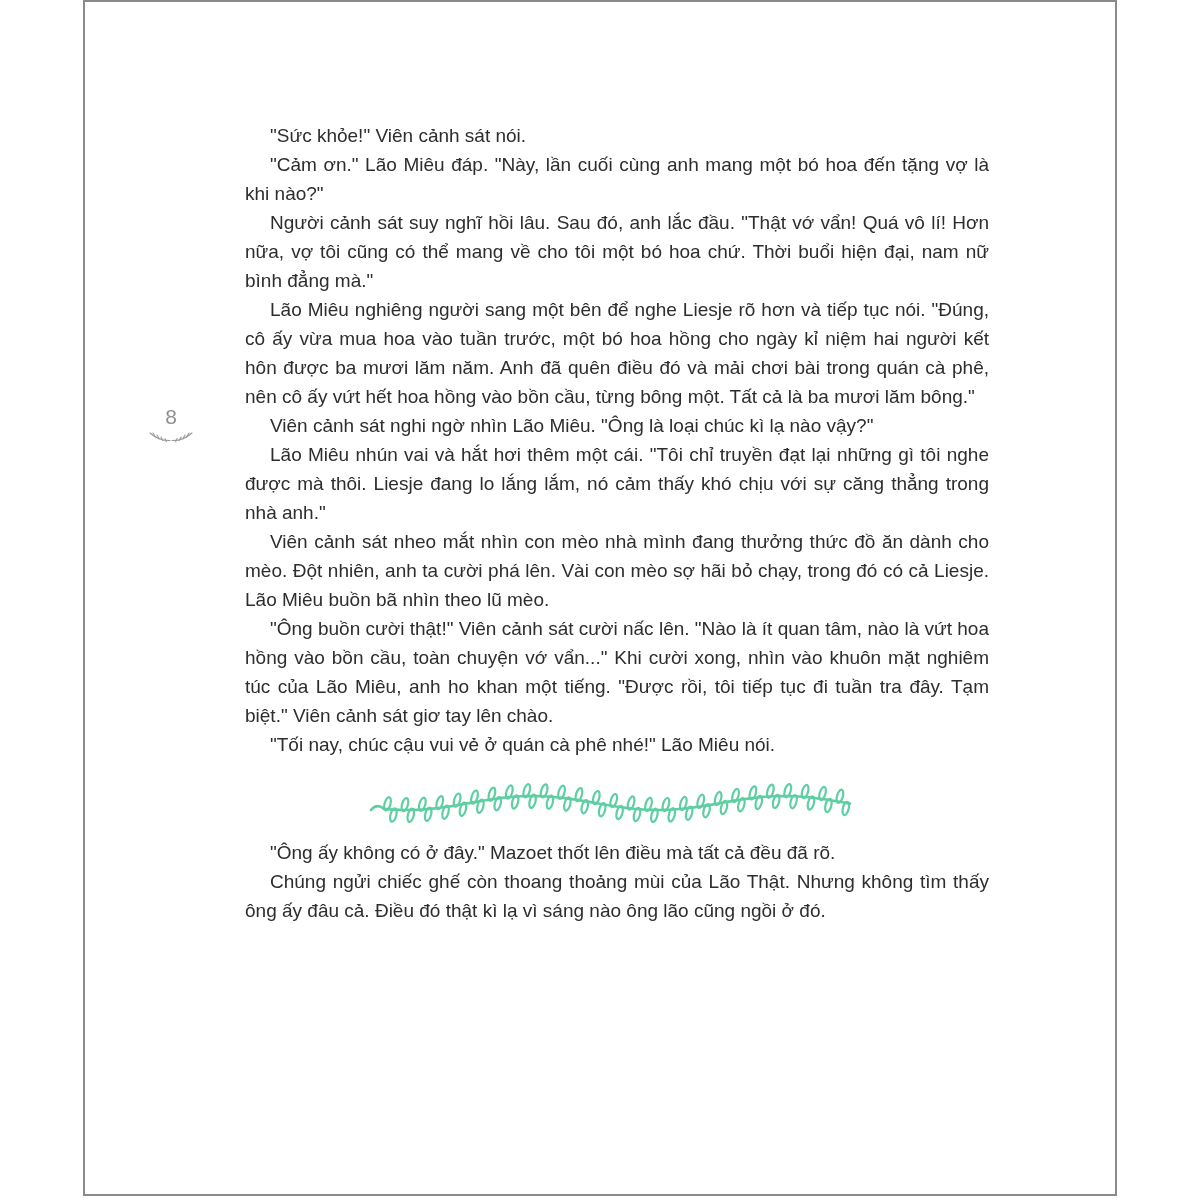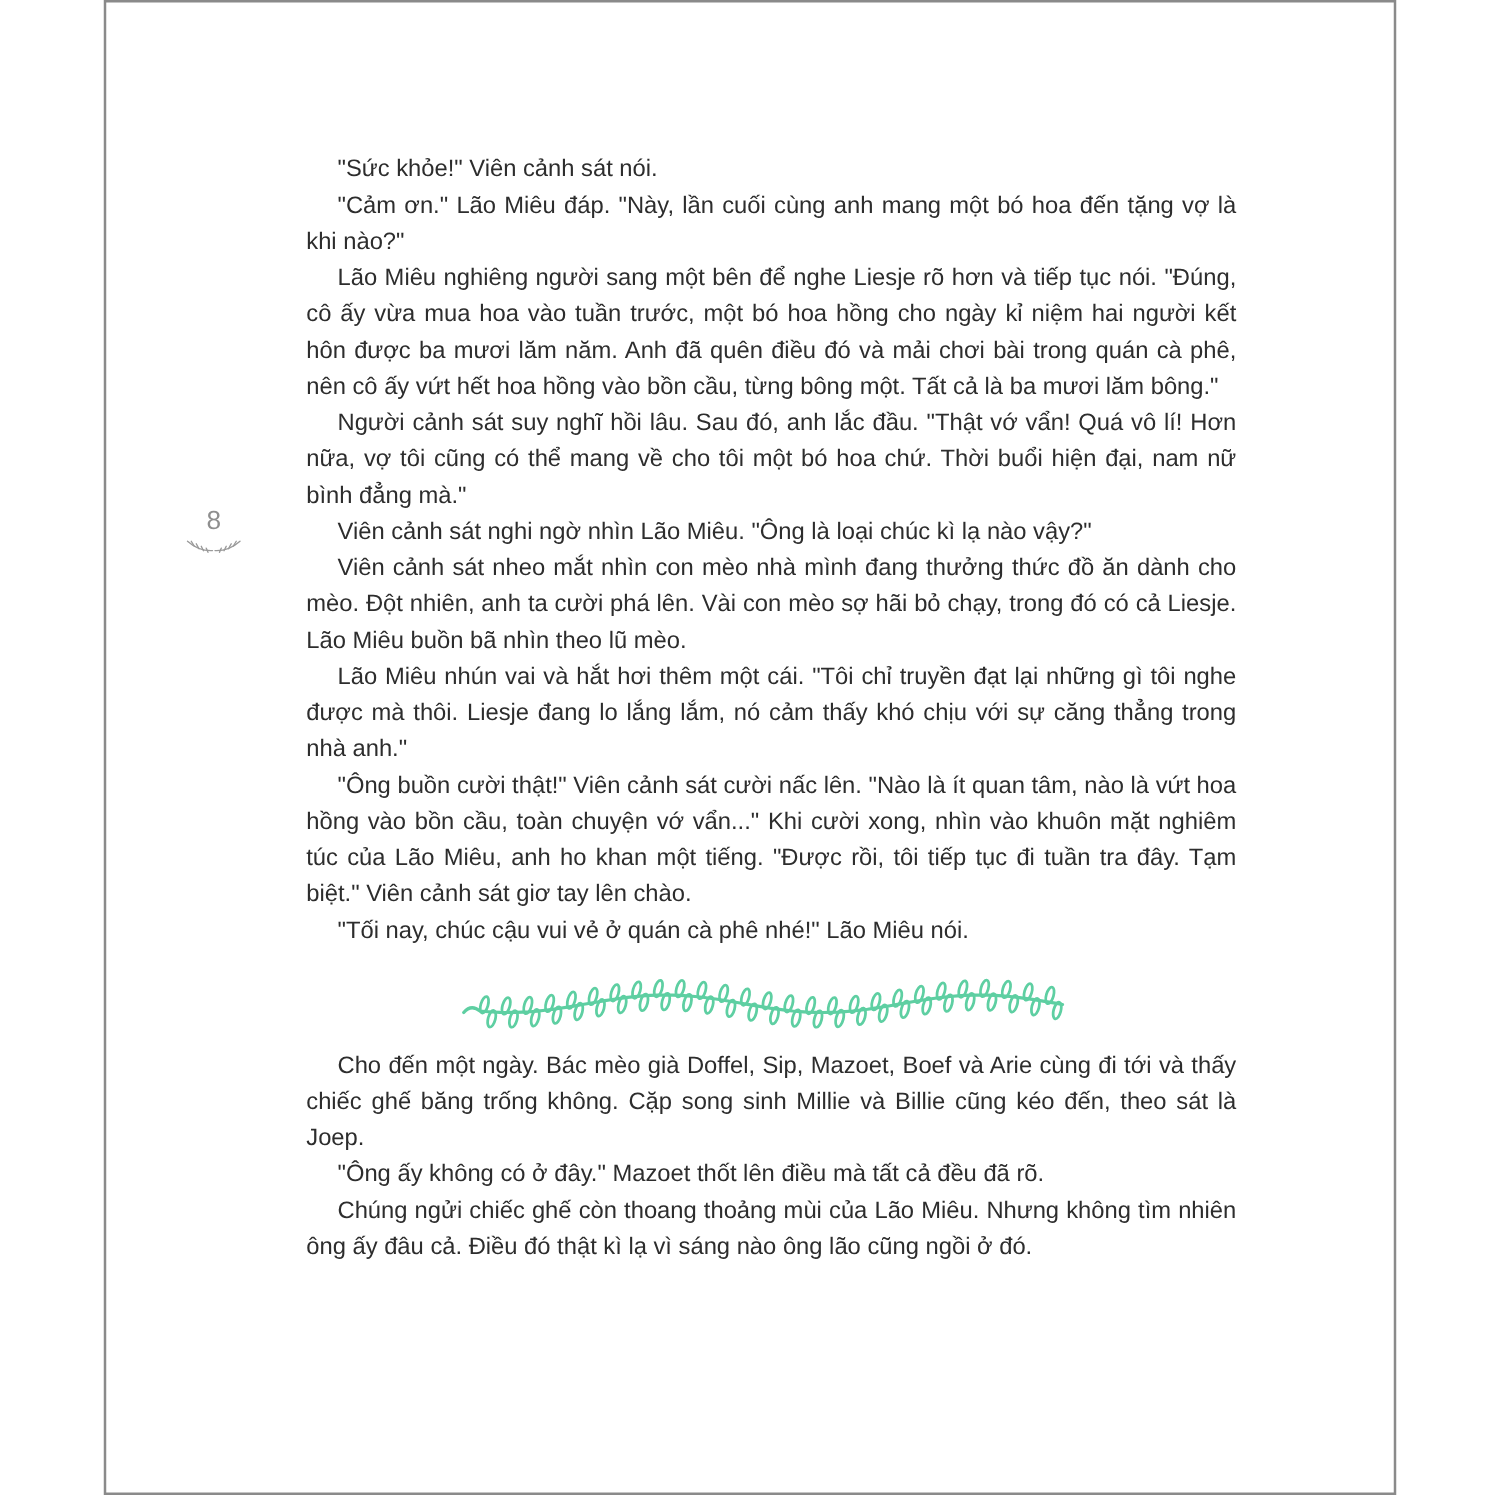--- a/index.html
+++ b/index.html
@@ -82,25 +82,25 @@
           <path d="M37,5 l-2.2,4"></path>
           <path d="M33,7 l-1.8,3.6"></path>
           <path d="M29,8.6 l-1.4,3.2"></path>
         </g>
       </svg>
     </div>
 
     <div class="content">
       <p>"Sức khỏe!" Viên cảnh sát nói.</p>
       <p>"Cảm ơn." Lão Miêu đáp. "Này, lần cuối cùng anh mang một bó hoa đến tặng vợ là khi nào?"</p>
+      <p>Người cảnh sát suy nghĩ hồi lâu. Sau đó, anh lắc đầu. "Thật vớ vẩn! Quá vô lí! Hơn nữa, vợ tôi cũng có thể mang về cho tôi một bó hoa chứ. Thời buổi hiện đại, nam nữ bình đẳng mà."</p>
       <p>Lão Miêu nghiêng người sang một bên để nghe Liesje rõ hơn và tiếp tục nói. "Đúng, cô ấy vừa mua hoa vào tuần trước, một bó hoa hồng cho ngày kỉ niệm hai người kết hôn được ba mươi lăm năm. Anh đã quên điều đó và mải chơi bài trong quán cà phê, nên cô ấy vứt hết hoa hồng vào bồn cầu, từng bông một. Tất cả là ba mươi lăm bông."</p>
-      <p>Người cảnh sát suy nghĩ hồi lâu. Sau đó, anh lắc đầu. "Thật vớ vẩn! Quá vô lí! Hơn nữa, vợ tôi cũng có thể mang về cho tôi một bó hoa chứ. Thời buổi hiện đại, nam nữ bình đẳng mà."</p>
       <p>Viên cảnh sát nghi ngờ nhìn Lão Miêu. "Ông là loại chúc kì lạ nào vậy?"</p>
+      <p>Lão Miêu nhún vai và hắt hơi thêm một cái. "Tôi chỉ truyền đạt lại những gì tôi nghe được mà thôi. Liesje đang lo lắng lắm, nó cảm thấy khó chịu với sự căng thẳng trong nhà anh."</p>
       <p>Viên cảnh sát nheo mắt nhìn con mèo nhà mình đang thưởng thức đồ ăn dành cho mèo. Đột nhiên, anh ta cười phá lên. Vài con mèo sợ hãi bỏ chạy, trong đó có cả Liesje. Lão Miêu buồn bã nhìn theo lũ mèo.</p>
-      <p>Lão Miêu nhún vai và hắt hơi thêm một cái. "Tôi chỉ truyền đạt lại những gì tôi nghe được mà thôi. Liesje đang lo lắng lắm, nó cảm thấy khó chịu với sự căng thẳng trong nhà anh."</p>
       <p>"Ông buồn cười thật!" Viên cảnh sát cười nấc lên. "Nào là ít quan tâm, nào là vứt hoa hồng vào bồn cầu, toàn chuyện vớ vẩn..." Khi cười xong, nhìn vào khuôn mặt nghiêm túc của Lão Miêu, anh ho khan một tiếng. "Được rồi, tôi tiếp tục đi tuần tra đây. Tạm biệt." Viên cảnh sát giơ tay lên chào.</p>
       <p>"Tối nay, chúc cậu vui vẻ ở quán cà phê nhé!" Lão Miêu nói.</p>
 
       <svg class="vine" width="490" height="44" viewBox="0 0 490 44">
           <path d="M3,31 Q9,24 16,29.9 L20,30.2 L26,30.6 L32,30.9 L38,31.0 L44,30.9 L50,30.7 L56,30.4 L62,29.9 L68,29.2 L74,28.5 L80,27.6 L86,26.7 L92,25.7 L98,24.6 L104,23.6 L110,22.6 L116,21.5 L122,20.6 L128,19.7 L134,18.9 L140,18.3 L146,17.7 L152,17.3 L158,17.1 L164,17.0 L170,17.1 L176,17.3 L182,17.7 L188,18.2 L194,18.8 L200,19.6 L206,20.4 L212,21.4 L218,22.4 L224,23.4 L230,24.5 L236,25.5 L242,26.5 L248,27.5 L254,28.3 L260,29.1 L266,29.8 L272,30.3 L278,30.7 L284,30.9 L290,31.0 L296,30.9 L302,30.7 L308,30.3 L314,29.8 L320,29.1 L326,28.4 L332,27.5 L338,26.6 L344,25.6 L350,24.5 L356,23.5 L362,22.4 L368,21.4 L374,20.5 L380,19.6 L386,18.9 L392,18.2 L398,17.7 L404,17.3 L410,17.1 L416,17.0 L422,17.1 L428,17.3 L434,17.7 L440,18.2 L446,18.9 L452,19.7 L458,20.5 L464,21.5 L470,22.5 L476,23.5 L482,24.6" fill="none" stroke="#5ecfa2" stroke-width="2.6" stroke-linecap="round" stroke-linejoin="round"></path>
           <ellipse cx="18.0" cy="24.6" rx="2.9" ry="6.8" fill="none" stroke="#5ecfa2" stroke-width="2.2" transform="rotate(16 18.0 30.1)"></ellipse>
           <ellipse cx="26.7" cy="36.2" rx="2.9" ry="6.8" fill="none" stroke="#5ecfa2" stroke-width="2.2" transform="rotate(14 26.7 30.7)"></ellipse>
           <ellipse cx="35.4" cy="25.5" rx="2.9" ry="6.8" fill="none" stroke="#5ecfa2" stroke-width="2.2" transform="rotate(16 35.4 31.0)"></ellipse>
           <ellipse cx="44.1" cy="36.4" rx="2.9" ry="6.8" fill="none" stroke="#5ecfa2" stroke-width="2.2" transform="rotate(14 44.1 30.9)"></ellipse>
           <ellipse cx="52.8" cy="25.1" rx="2.9" ry="6.8" fill="none" stroke="#5ecfa2" stroke-width="2.2" transform="rotate(16 52.8 30.6)"></ellipse>
@@ -148,19 +148,18 @@
           <ellipse cx="418.2" cy="11.5" rx="2.9" ry="6.8" fill="none" stroke="#5ecfa2" stroke-width="2.2" transform="rotate(16 418.2 17.0)"></ellipse>
           <ellipse cx="426.9" cy="22.8" rx="2.9" ry="6.8" fill="none" stroke="#5ecfa2" stroke-width="2.2" transform="rotate(14 426.9 17.3)"></ellipse>
           <ellipse cx="435.6" cy="12.3" rx="2.9" ry="6.8" fill="none" stroke="#5ecfa2" stroke-width="2.2" transform="rotate(16 435.6 17.8)"></ellipse>
           <ellipse cx="444.3" cy="24.2" rx="2.9" ry="6.8" fill="none" stroke="#5ecfa2" stroke-width="2.2" transform="rotate(14 444.3 18.7)"></ellipse>
           <ellipse cx="453.0" cy="14.3" rx="2.9" ry="6.8" fill="none" stroke="#5ecfa2" stroke-width="2.2" transform="rotate(16 453.0 19.8)"></ellipse>
           <ellipse cx="461.7" cy="26.6" rx="2.9" ry="6.8" fill="none" stroke="#5ecfa2" stroke-width="2.2" transform="rotate(14 461.7 21.1)"></ellipse>
           <ellipse cx="470.4" cy="17.1" rx="2.9" ry="6.8" fill="none" stroke="#5ecfa2" stroke-width="2.2" transform="rotate(16 470.4 22.6)"></ellipse>
           <ellipse cx="479.1" cy="29.6" rx="2.9" ry="6.8" fill="none" stroke="#5ecfa2" stroke-width="2.2" transform="rotate(14 479.1 24.1)"></ellipse>
         </svg>
 
-      <p>Cho đến một ngày. Bác mèo già Doffel, Sip, Mazoet, Boef và Arie cùng đi tới và thấy chiếc ghế băng trống không. Cặp song sinh Millie và Billie cũng kéo đến, theo sát là Joep.</p>
       <p>"Ông ấy không có ở đây." Mazoet thốt lên điều mà tất cả đều đã rõ.</p>
-      <p>Chúng ngửi chiếc ghế còn thoang thoảng mùi của Lão Miêu. Nhưng không tìm nhiên ông ấy đâu cả. Điều đó thật kì lạ vì sáng nào ông lão cũng ngồi ở đó.</p>
+      <p>Chúng ngửi chiếc ghế còn thoang thoảng mùi của Lão Thật. Nhưng không tìm thấy ông ấy đâu cả. Điều đó thật kì lạ vì sáng nào ông lão cũng ngồi ở đó.</p>
     </div>
 
   </div>
 </div>
 
 </body></html>

